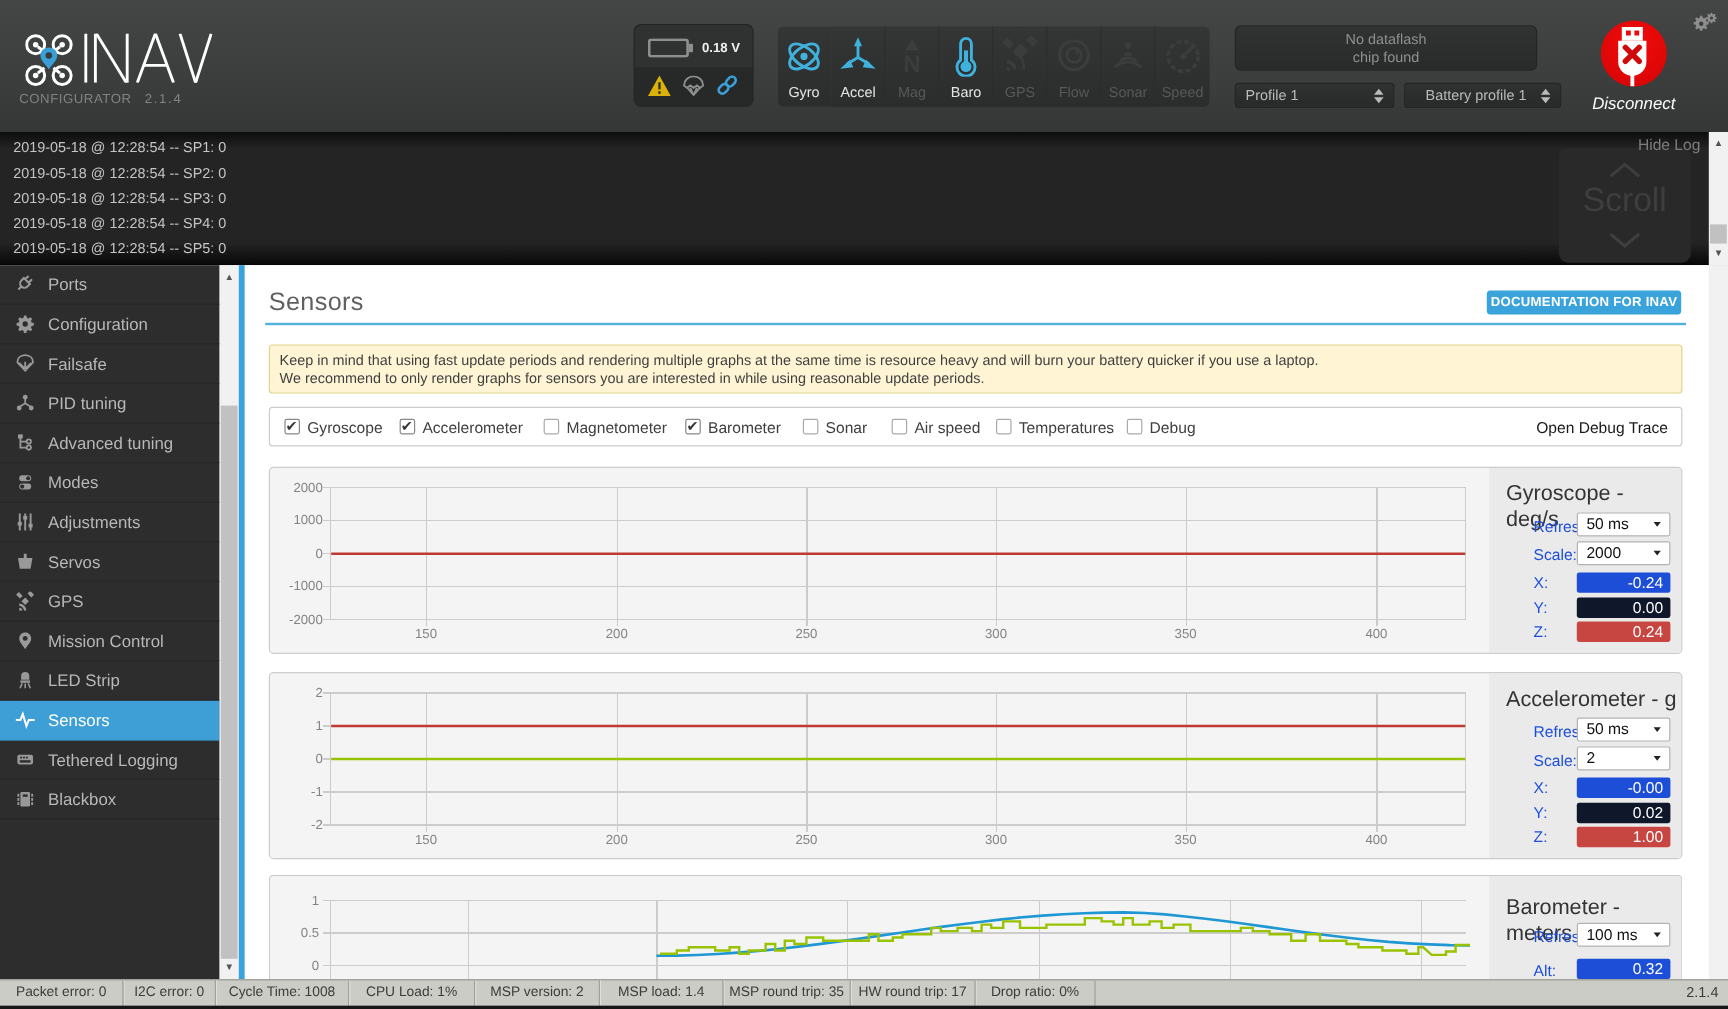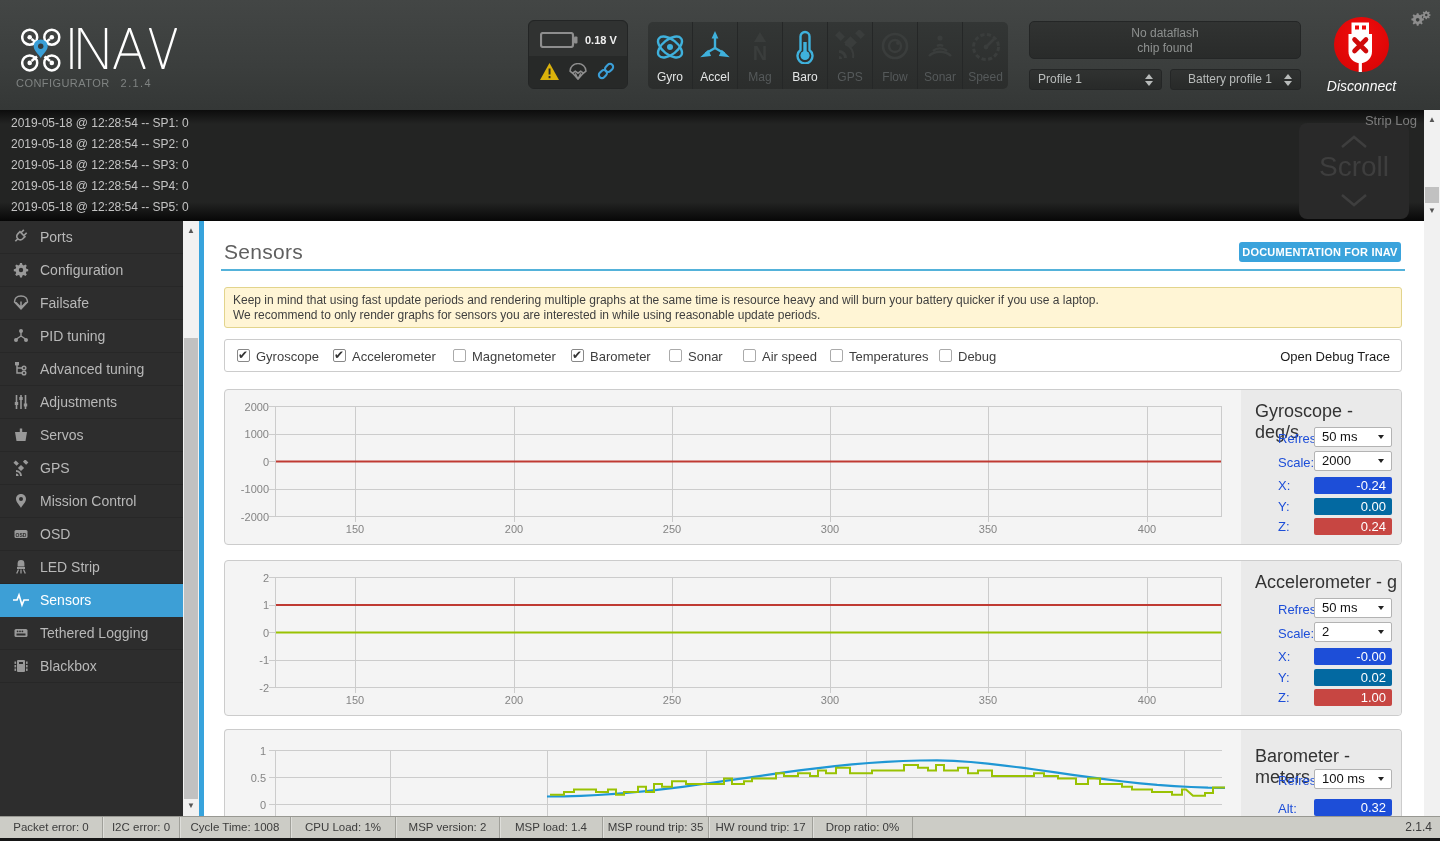--- a/index.html
+++ b/index.html
@@ -22,21 +22,21 @@
 
 
 #sensorbar { position:absolute; left:648px; top:22px; height:67px; }
 .scell { position:absolute; top:0; width:45px; height:67px;
   background:linear-gradient(#333635, #2b2d2c); border-right:1px solid #252727; }
 .scell .lbl { position:absolute; bottom:5px; width:100%; text-align:center; font-size:12px; color:#55595a; }
 .scell.on .lbl { color:#e4e6e6; }
 .scell .ic { position:absolute; top:8px; left:0; width:100%; height:36px; text-align:center; }
 
 
-#dataflash { position:absolute; left:1029px; top:21px; width:272px; height:38px;
+#dataflash { position:absolute; left:1029px; top:21px; width:252px; height:38px;
   background:linear-gradient(#313332,#292b2a); border:1px solid #242626; border-radius:5px;
   color:#8e9190; font-size:12px; text-align:center; line-height:15px; padding-top:4px; }
 .profsel { position:absolute; top:69px; height:21px; background:linear-gradient(#303231,#282a29);
   border:1px solid #242626; border-radius:3px; color:#b9bcbb; font-size:12px; line-height:19px; padding-left:8px; }
 .profsel .arr { position:absolute; right:7px; top:4px; width:9px; }
 .profsel .arr i { display:block; width:0; height:0; border-left:4.5px solid transparent; border-right:4.5px solid transparent; }
 .profsel .arr .up { border-bottom:5px solid #b8bbba; margin-bottom:2px; }
 .profsel .arr .dn { border-top:5px solid #b8bbba; }
 #prof1 { left:1029px; width:133px; }
 #prof2 { left:1170px; width:131px;padding-left:17px; }
@@ -91,21 +91,21 @@
 .gpanel { position:absolute; right:0; top:0; bottom:0; width:160px; background:#eaeaea; border-radius:0 4px 4px 0; }
 .gtitle { position:absolute; left:1254px; font-size:18px; color:#333; }
 .glabel { position:absolute; left:1253px; font-size:13px; color:#1d4ed8;margin-left:24px; }
 .gsel { position:absolute; left:1313px; width:78px; height:20px; background:#fff; border:1px solid #b3b3b3;
   border-radius:2px; font-size:13px; color:#111; line-height:18px; padding-left:7px; }
 .gsel .arr { position:absolute; right:7px; top:7px; width:0; height:0; border-left:3.5px solid transparent;
   border-right:3.5px solid transparent; border-top:4.5px solid #222; }
 .gbar { position:absolute; left:1313px; width:78px; height:17px; border-radius:2px; color:#fff;
   font-size:13px; text-align:right; padding-right:6px; line-height:17px; }
 .bar-x { background:#1d4ed8; }
-.bar-y { background:#0369a1; }
+.bar-y { background:#0f172a; }
 .bar-z { background:#c74642; }
 .ylab { position:absolute; font-size:11px; color:#848484; text-align:right; width:40px; }
 .xlab { position:absolute; font-size:11px; color:#848484; text-align:center; width:40px; }
 
 
 #statusbar { position:absolute; top:816px; left:0; width:1440px; height:22px; background:#ccccc6;
   border-top:1px solid #989892; font-size:12px; color:#3c3c3c; }
 #statusbar .seg { float:left; height:21px; line-height:21px; text-align:center; white-space:nowrap;
   border-right:1px solid #a0a09a; box-shadow:1px 0 0 #dededa inset; font-size:11.5px; }
 #statusbar .seg:first-child { box-shadow:none; }
@@ -296,21 +296,21 @@
   <div class="line" style="top:90px">2019-05-18 @ 12:28:54 -- SP5: 0</div>
   <div id="scrollpanel">
     <svg class="chev" style="top:12px" viewBox="0 0 28 14">
         <path d="M2 12 L14 2 L26 12" stroke="#3e3e3e" stroke-width="2.5" fill="none"></path>
       </svg>
     <div id="scrolltxt">Scroll</div>
     <svg class="chev" style="top:70px" viewBox="0 0 28 14">
         <path d="M2 2 L14 12 L26 2" stroke="#3e3e3e" stroke-width="2.5" fill="none"></path>
       </svg>
   </div>
-  <div id="hidelog">Strip Log</div>
+  <div id="hidelog">Hide Log</div>
   <div id="logscroll">
     <div class="sarrow" style="top:2px">▲</div>
     <div style="position:absolute;left:1px;top:77px;width:14px;height:16px;background:#c1c1c1"></div>
     <div class="sarrow" style="bottom:2px">▼</div>
   </div>
 </div>
 <div id="sidebar">
   <div class="mitem"><svg width="16" height="16" viewBox="0 0 16 16">
         <path d="M5 1 v4 M9 1 v4 M3.5 5 h7 v3 a3.5 3.5 0 0 1 -3.5 3.5 A3.5 3.5 0 0 1 3.5 8 z M7 11.5 v3.5" stroke="#999" stroke-width="1.7" fill="none" transform="rotate(45 8 8)"></path>
       </svg>Ports</div>
@@ -331,20 +331,28 @@
       </svg>PID tuning</div>
   <div class="mitem"><svg width="16" height="16" viewBox="0 0 16 16">
         <g stroke="#999" stroke-width="1.5" fill="none">
           <path d="M4 2 v10 h5"></path>
           <path d="M4 7 h5"></path>
           <rect x="2" y="1" width="4" height="3.4" fill="#999" stroke="none"></rect>
           <circle cx="11" cy="7" r="1.8"></circle>
           <circle cx="11" cy="12" r="1.8"></circle>
         </g>
       </svg>Advanced tuning</div>
+  <div class="mitem"><svg width="16" height="16" viewBox="0 0 16 16">
+        <g fill="#999">
+          <rect x="3" y="2" width="10" height="5" rx="2.5"></rect>
+          <rect x="3" y="9" width="10" height="5" rx="2.5"></rect>
+          <circle cx="10.5" cy="4.5" r="1.7" fill="#2d2d2d"></circle>
+          <circle cx="5.5" cy="11.5" r="1.7" fill="#2d2d2d"></circle>
+        </g>
+      </svg>Modes</div>
   <div class="mitem"><svg width="16" height="16" viewBox="0 0 16 16">
         <g stroke="#999" stroke-width="1.6">
           <line x1="3.5" y1="1" x2="3.5" y2="15"></line>
           <line x1="8" y1="1" x2="8" y2="15"></line>
           <line x1="12.5" y1="1" x2="12.5" y2="15"></line>
           <rect x="1.8" y="8" width="3.4" height="3" fill="#999" stroke="none"></rect>
           <rect x="6.3" y="3" width="3.4" height="3" fill="#999" stroke="none"></rect>
           <rect x="10.8" y="9.5" width="3.4" height="3" fill="#999" stroke="none"></rect>
         </g>
       </svg>Adjustments</div>
@@ -360,24 +368,20 @@
           <rect x="1" y="1.5" width="4.5" height="3.2" transform="rotate(45 3.2 3)"></rect>
           <rect x="10.5" y="0.5" width="4.5" height="3.2" transform="rotate(45 12.7 2)"></rect>
           <path d="M3 10 a6 6 0 0 1 6 6 h-2 a4 4 0 0 0 -4 -4 z"></path>
           <path d="M3 13.4 a2.6 2.6 0 0 1 2.6 2.6 h-2.6 z"></path>
         </g>
       </svg>GPS</div>
   <div class="mitem"><svg width="16" height="16" viewBox="0 0 16 16">
         <path d="M8 1 C5 1 3 3.2 3 6 c0 3.4 4 6.5 5 9 c1-2.5 5-5.6 5-9 C13 3.2 11 1 8 1 z" fill="#999"></path>
         <circle cx="8" cy="6" r="2" fill="#2d2d2d"></circle>
       </svg>Mission Control</div>
-  <div class="mitem"><svg width="16" height="16" viewBox="0 0 16 16">
-        <rect x="1.5" y="4" width="13" height="8" rx="1.5" fill="#999"></rect>
-        <text x="8" y="10.6" font-size="5" font-weight="bold" fill="#2d2d2d" text-anchor="middle" font-family="Liberation Sans">OSD</text>
-      </svg>OSD</div>
   <div class="mitem"><svg width="16" height="16" viewBox="0 0 16 16">
         <g fill="#999">
           <path d="M8 1 a3.4 3.4 0 0 1 3.4 3.4 v3 H4.6 v-3 A3.4 3.4 0 0 1 8 1 z"></path>
           <rect x="4" y="8" width="8" height="2"></rect>
           <path d="M5.5 10.5 l-1.8 4 M8 10.5 v4 M10.5 10.5 l1.8 4" stroke="#999" stroke-width="1.3"></path>
         </g>
       </svg>LED Strip</div>
   <div class="mitem sel"><svg width="16" height="16" viewBox="0 0 16 16">
         <path d="M0 8 h4 l2 -5 l3 10 l2 -5 h5" stroke="#fff" fill="none" stroke-width="1.7"></path>
       </svg>Sensors</div>

